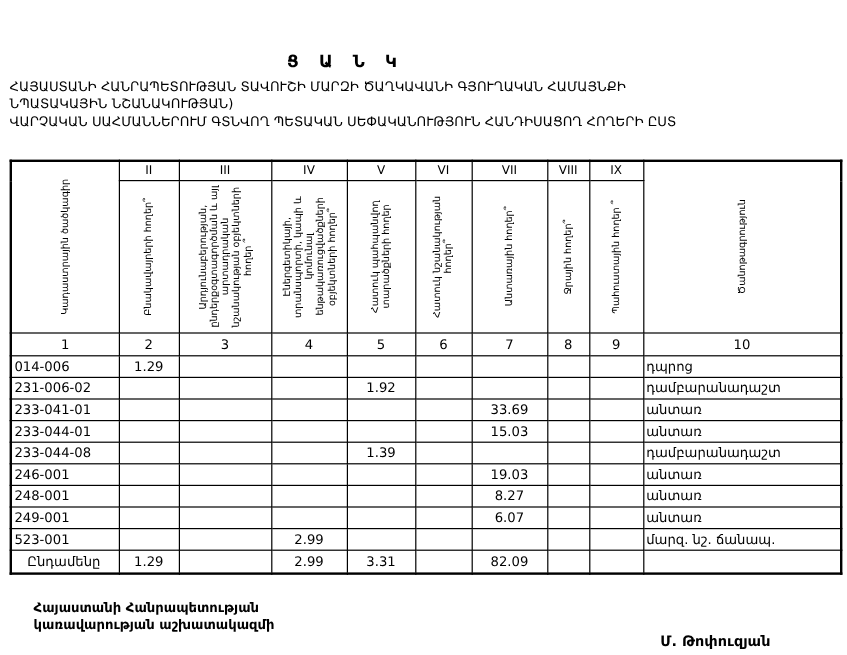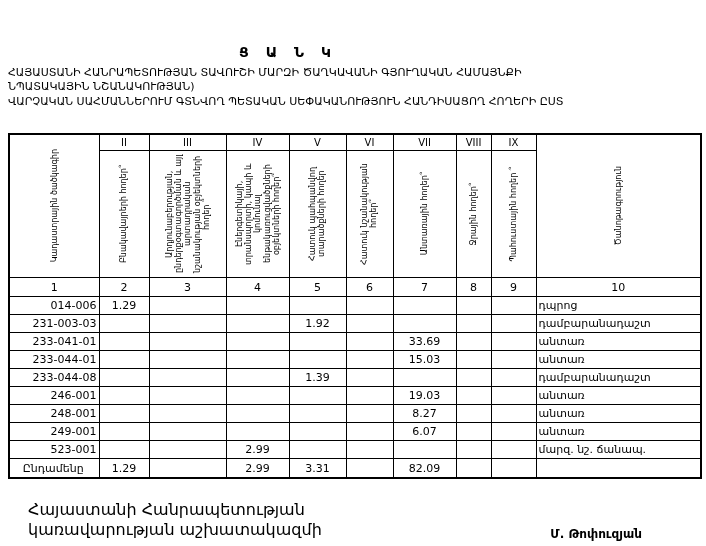--- a/index.html
+++ b/index.html
@@ -44,29 +44,29 @@
     transform:rotate(180deg);
     margin:0 auto;
     font-size:8px;
     line-height:1.15;
     max-height:120px;
     text-align:center;
   }
   td.vh-tall .vt{max-height:136px;}
   tr.colnums td{height:18px;text-align:center;font-size:11px;padding:0;}
   tr.data td{height:17px;}
-  td.code{text-align:right;padding-left:7px;}
+  td.code{text-align:left;padding-left:7px;}
   td.num{text-align:center;}
   td.note{text-align:left;padding-left:5px;font-size:10.5px;}
   tr.total td{height:18px;}
   tr.total td.code{text-align:center;padding-left:0;}
 
   .footer-left{
     position:absolute;left:28px;top:500px;
-    font-size:16px;font-weight:normal;line-height:1.25;
+    font-size:11px;font-weight:bold;line-height:1.25;
   }
   .signature{
     position:absolute;right:64px;top:527px;
     font-size:12px;font-weight:bold;
   }
 </style>
 </head>
 <body>
 
 <div class="page">
@@ -155,21 +155,21 @@
       <td class="num"></td>
       <td class="num"></td>
       <td class="num"></td>
       <td class="num"></td>
       <td class="num"></td>
       <td class="num"></td>
       <td class="num"></td>
       <td class="note">դպրոց</td>
     </tr>
     <tr class="data">
-      <td class="code">231-003-03</td>
+      <td class="code">231-006-02</td>
       <td class="num"></td>
       <td class="num"></td>
       <td class="num"></td>
       <td class="num">1.92</td>
       <td class="num"></td>
       <td class="num"></td>
       <td class="num"></td>
       <td class="num"></td>
       <td class="note">դամբարանադաշտ</td>
     </tr>

